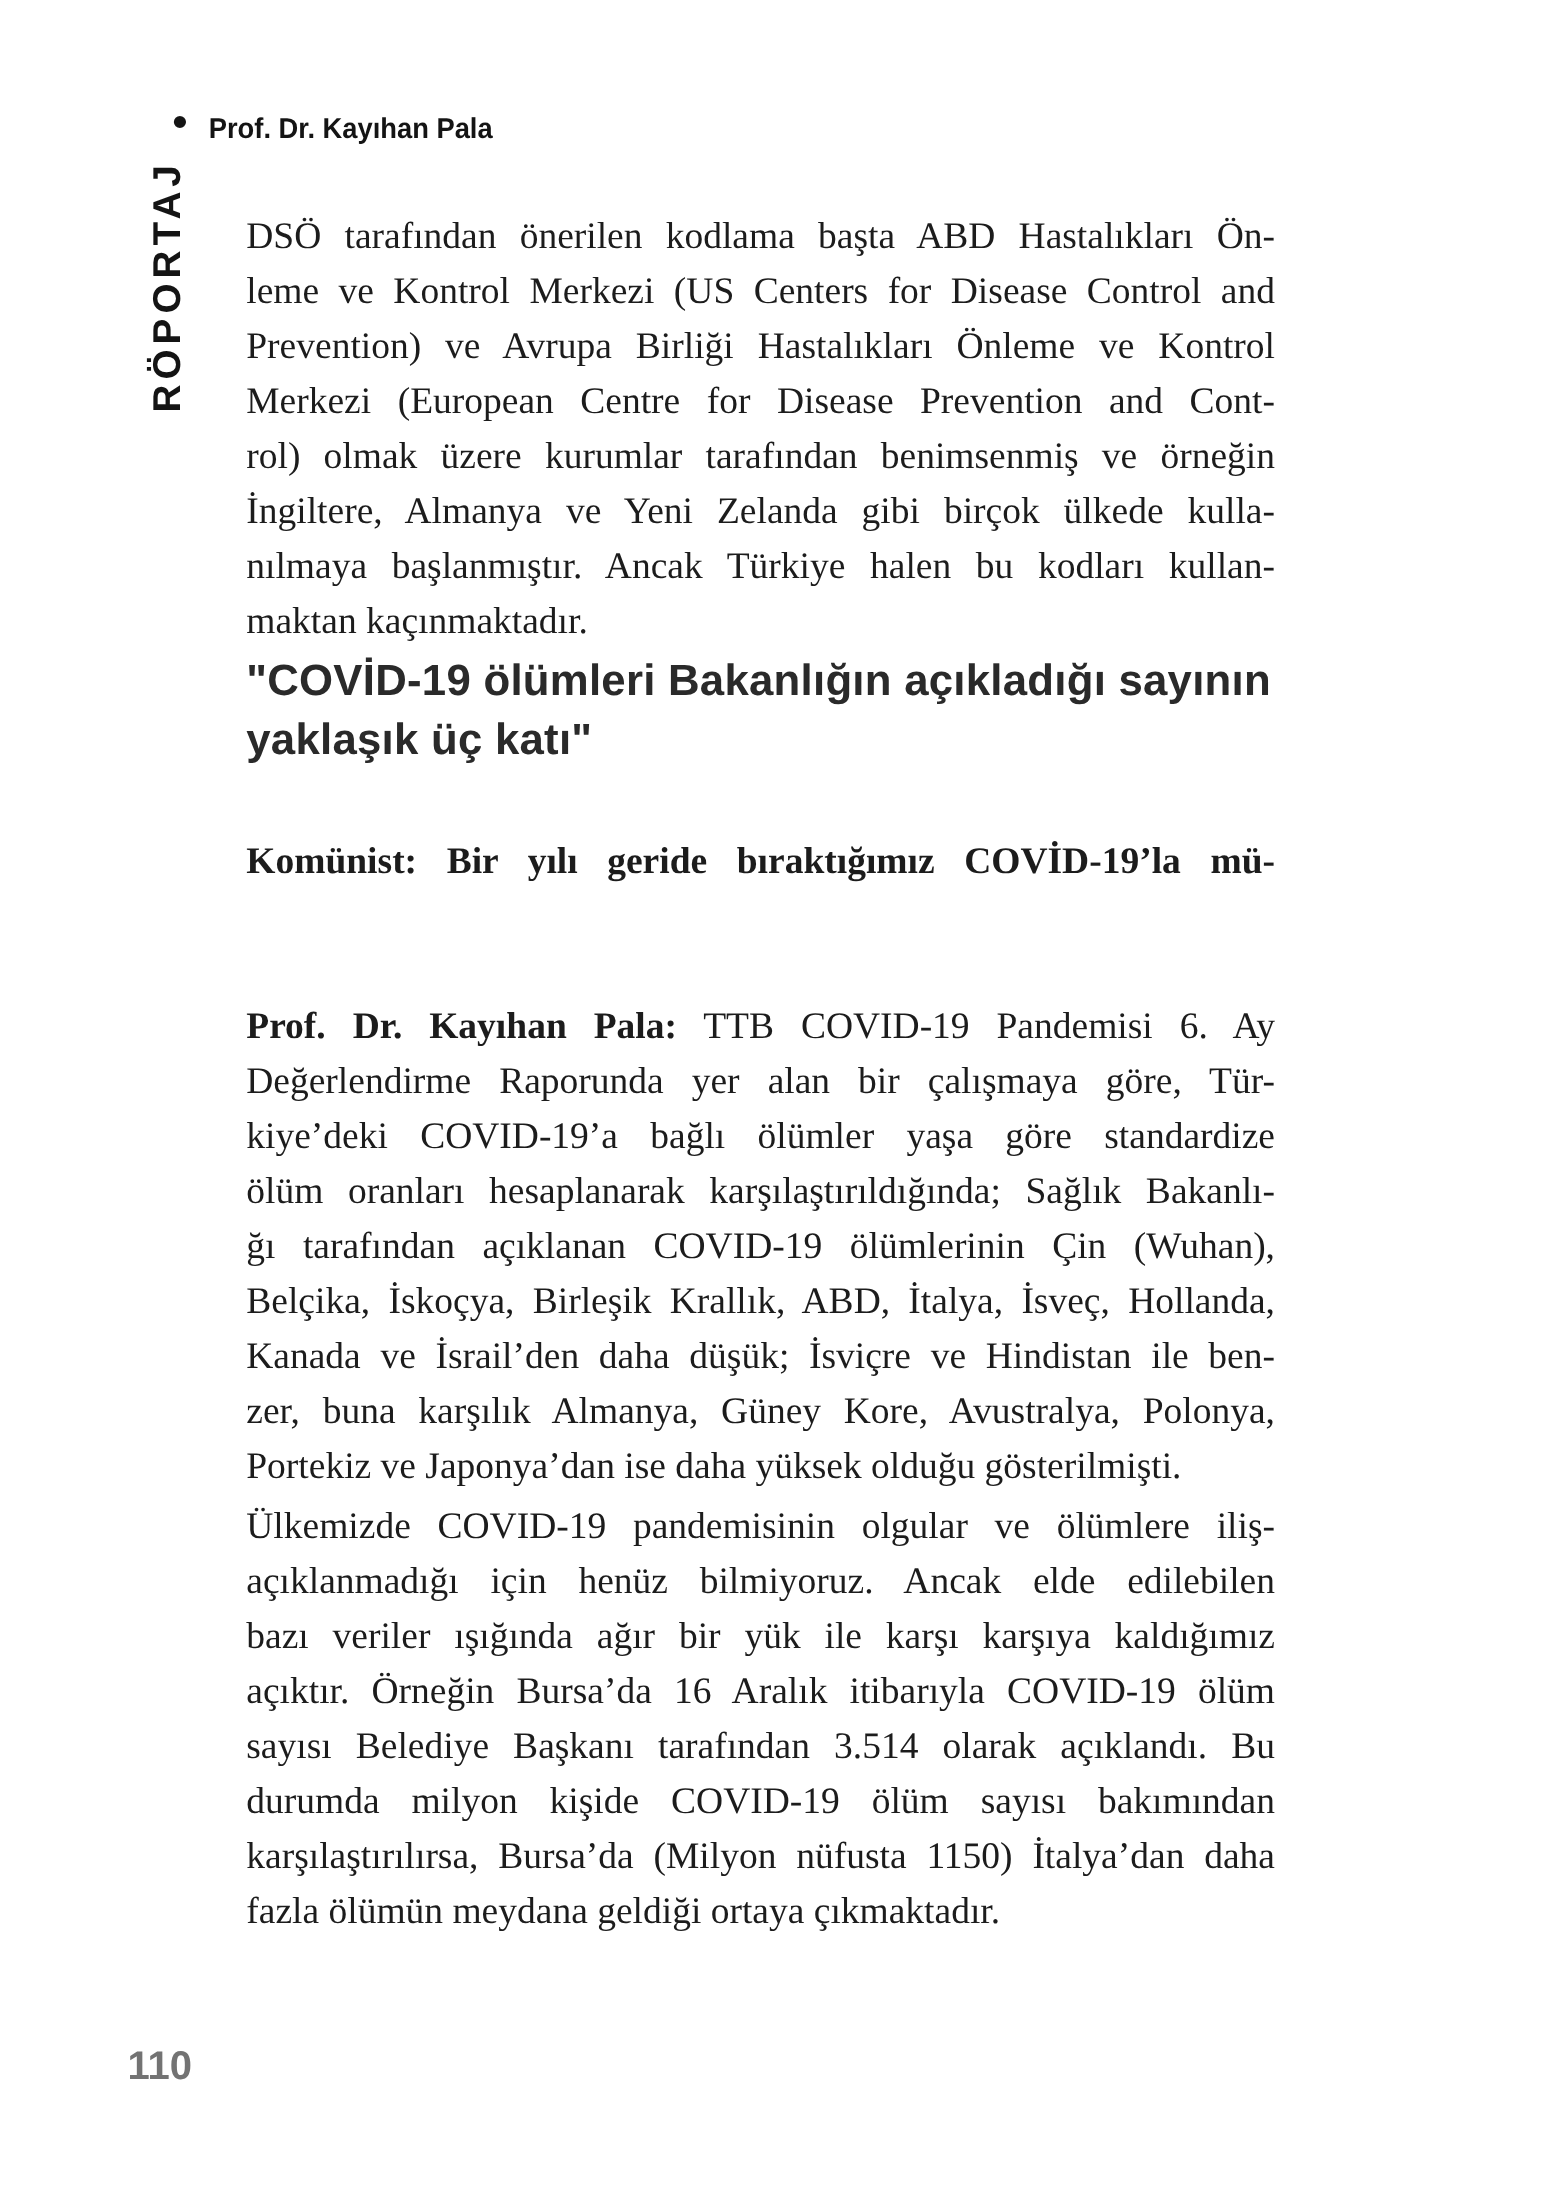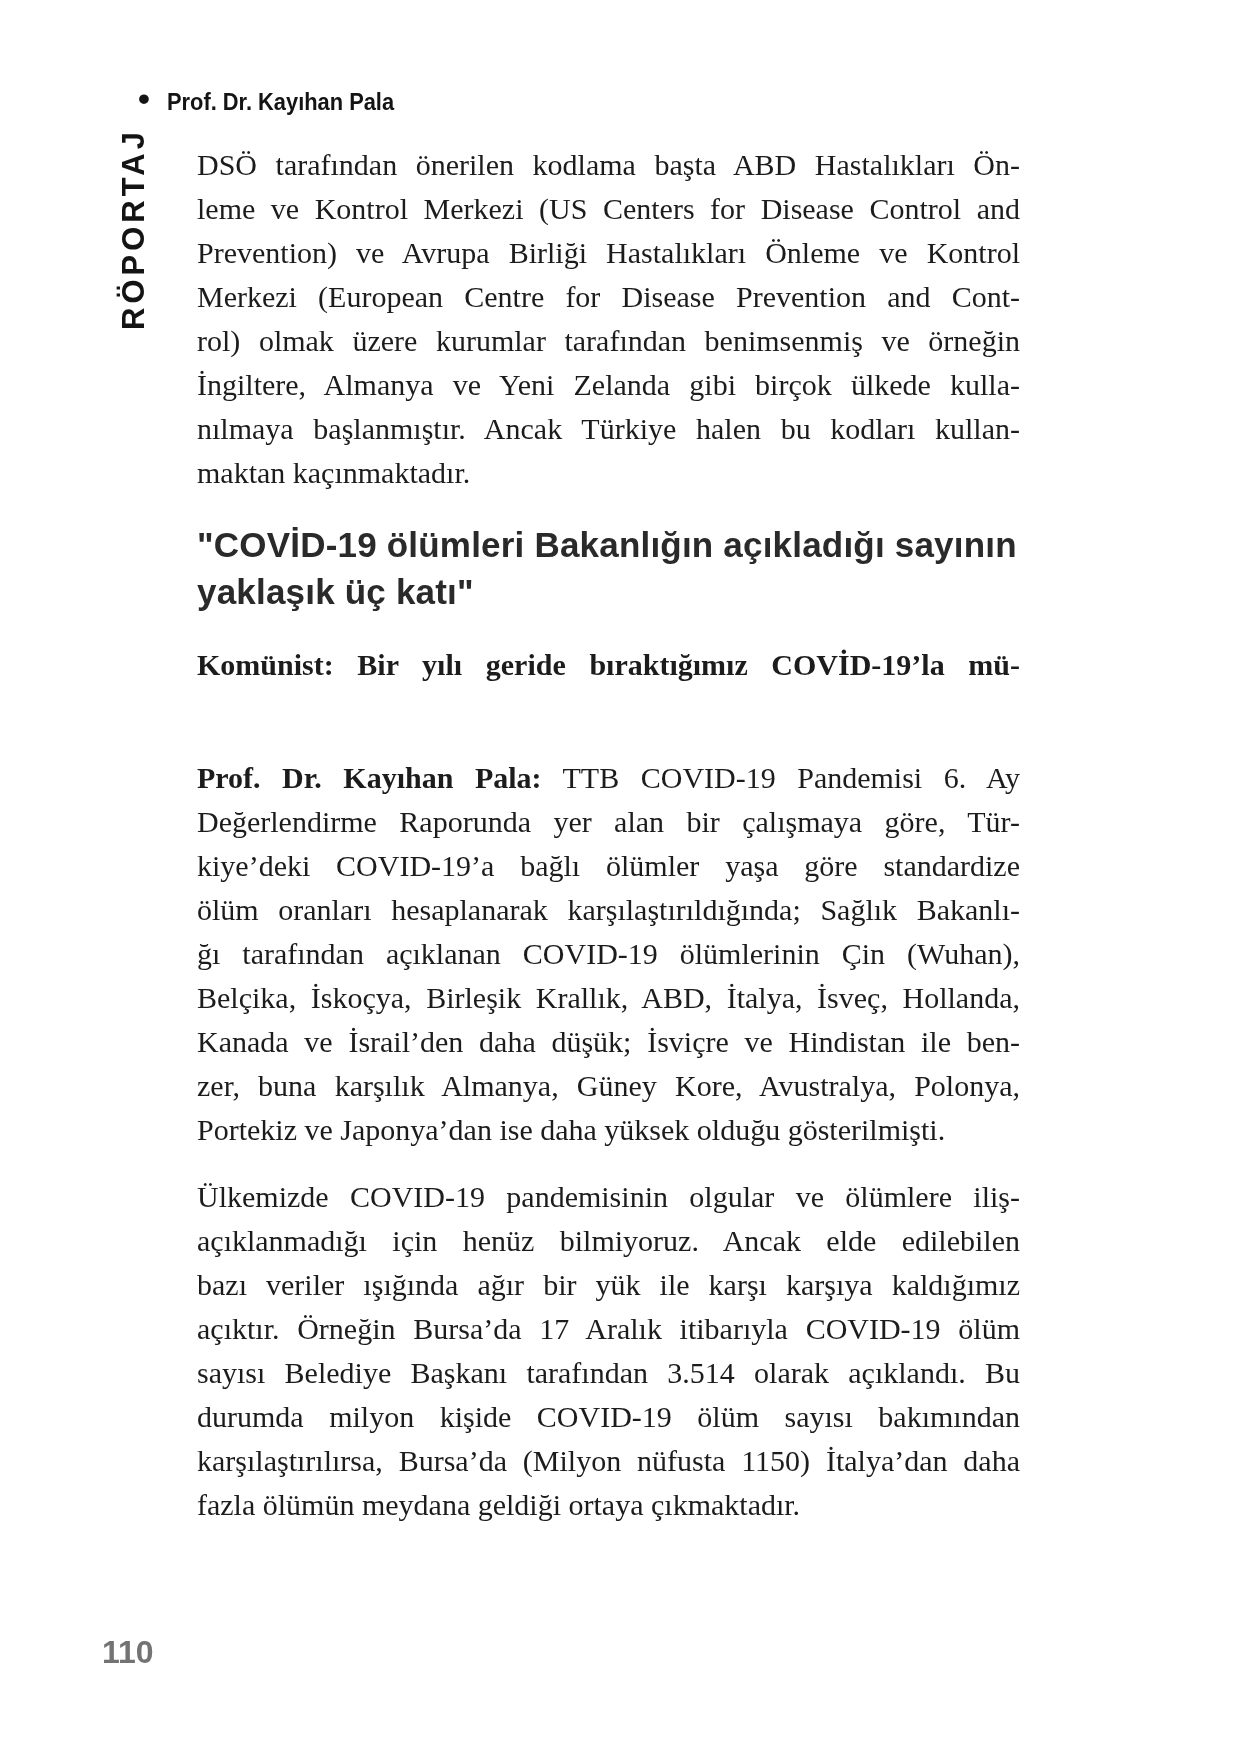--- a/index.html
+++ b/index.html
@@ -54,20 +54,21 @@
     letter-spacing: 4px;
     color: #141414;
     white-space: nowrap;
   }
 
   
   .block {
     position: absolute;
     left: 197px;
     width: 823px;
+    margin-top: 24px;
   }
   .serif {
     font-size: 30px;
     line-height: 44px;
     color: #1c1c1c;
   }
   .line {
     text-align: justify;
     text-align-last: justify;
   }
@@ -78,21 +79,21 @@
   .p-intro    { top: 143px; }
   .heading    { top: 521px; margin: 0;
                 font-family: "Liberation Sans", sans-serif;
                 font-weight: bold;
                 font-size: 35px;
                 line-height: 47px;
                 color: #2a2a2a;
                 letter-spacing: 0.2px; }
   .heading .line { text-align: left; text-align-last: auto; }
   .question   { top: 643px; font-weight: bold; }
-  .answer     { top: 756px; }
+  .answer     { top: 775px; }
   .p-closing  { top: 1175px; }
 
   .page-number {
     position: absolute;
     left: 102px;
     top: 1634px;
     font-family: "Liberation Sans", sans-serif;
     font-weight: bold;
     font-size: 32px;
     color: #737373;
@@ -138,21 +139,21 @@
       <div class="line">Belçika, İskoçya, Birleşik Krallık, ABD, İtalya, İsveç, Hollanda,</div>
       <div class="line">Kanada ve İsrail’den daha düşük; İsviçre ve Hindistan ile ben-</div>
       <div class="line">zer, buna karşılık Almanya, Güney Kore, Avustralya, Polonya,</div>
       <div class="line last">Portekiz ve Japonya’dan ise daha yüksek olduğu gösterilmişti.</div>
     </section>
 
   <section class="block serif p-closing">
       <div class="line">Ülkemizde COVID-19 pandemisinin olgular ve ölümlere iliş-</div>
       <div class="line">açıklanmadığı için henüz bilmiyoruz. Ancak elde edilebilen</div>
       <div class="line">bazı veriler ışığında ağır bir yük ile karşı karşıya kaldığımız</div>
-      <div class="line">açıktır. Örneğin Bursa’da 17 Aralık itibarıyla COVID-19 ölüm</div>
+      <div class="line">açıktır. Örneğin Bursa’da 16 Aralık itibarıyla COVID-19 ölüm</div>
       <div class="line">sayısı Belediye Başkanı tarafından 3.514 olarak açıklandı. Bu</div>
       <div class="line">durumda milyon kişide COVID-19 ölüm sayısı bakımından</div>
       <div class="line">karşılaştırılırsa, Bursa’da (Milyon nüfusta 1150) İtalya’dan daha</div>
       <div class="line last">fazla ölümün meydana geldiği ortaya çıkmaktadır.</div>
     </section>
 
   <div class="page-number">110</div>
 
 </div>
 

